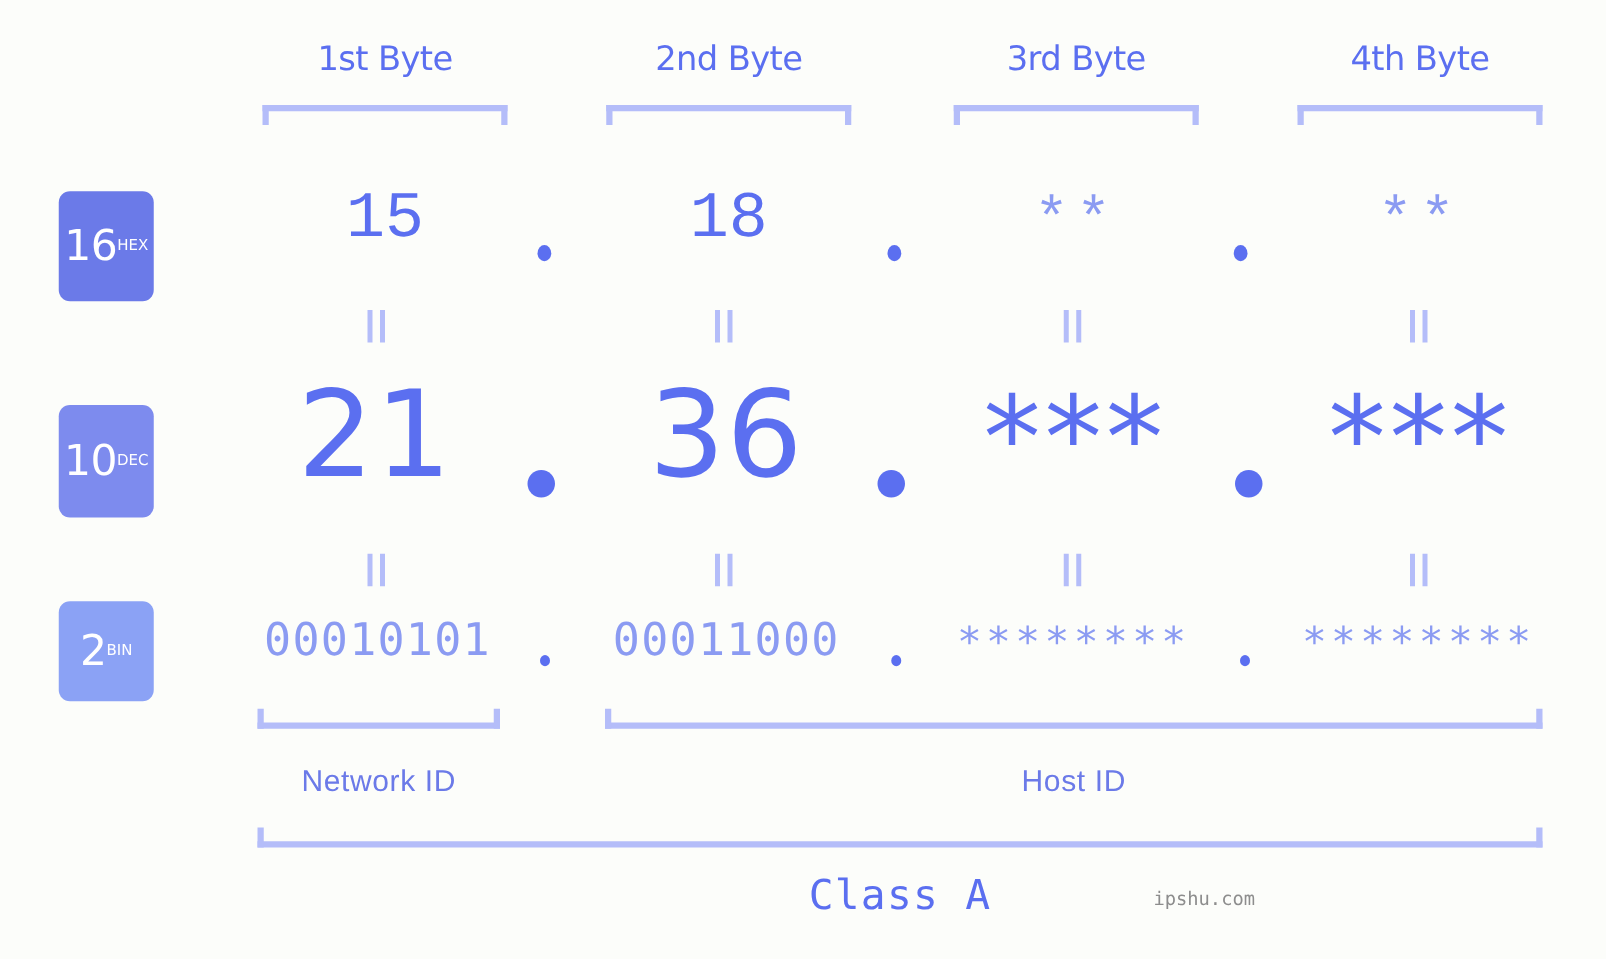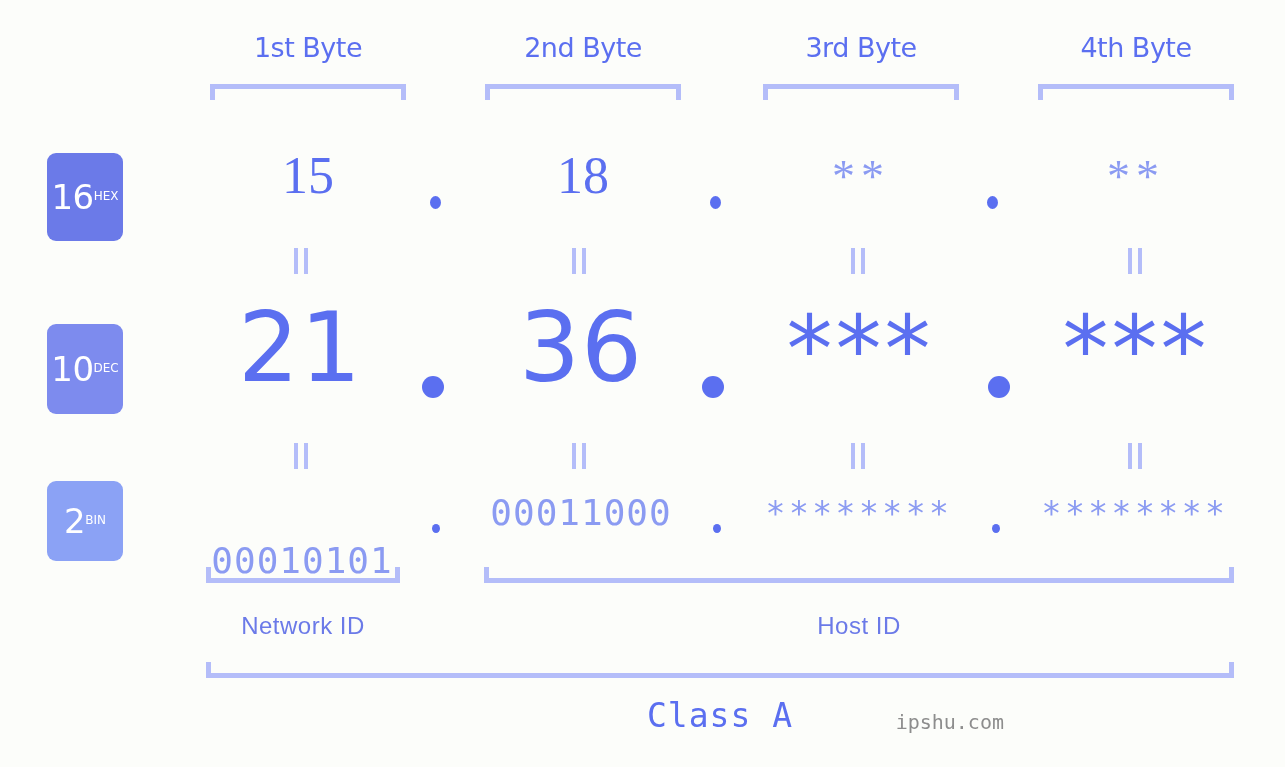--- a/index.html
+++ b/index.html
@@ -90,21 +90,21 @@
   .cell {
     position: absolute;
     text-align: center;
     white-space: nowrap;
     color: #5b6ff0;
   }
 
   
   .row-hex .cell {
     top: 150px;
-    font-family: Liberation Serif, serif;
+    font-family: Liberation Mono, monospace;
     font-size: 52px;
     font-weight: 400;
     line-height: 1;
     letter-spacing: 0px;
   }
   .row-hex .cell.stars {
     color: #8b9bf2;
     font-size: 46px;
     letter-spacing: 6px;
     top: 154px;
@@ -194,21 +194,21 @@
     letter-spacing: 1px;
     white-space: nowrap;
   }
 
   
   .watermark {
     position: absolute;
     right: 12px;
     top: 710px;
     font-family: "DejaVu Sans Mono", monospace;
-    font-size: 20px;
+    font-size: 15px;
     color: #8d8d8d;
     letter-spacing: 0px;
     white-space: nowrap;
   }
 </style>
 </head>
 <body>
 
 <div class="stage">
 
@@ -283,21 +283,21 @@
   <div class="eqbars eq-lower" style="left:851px;">
     <span></span>
       <span></span>
   </div>
   <div class="eqbars eq-lower" style="left:1128px;">
     <span></span>
       <span></span>
   </div>
 
   <div class="row-bin">
-    <div class="cell" style="left:202px; width:200px;margin-top:48px;">00010101</div>
+    <div class="cell" style="left:202px; width:200px;">00010101</div>
     <div class="cell" style="left:481px; width:200px;">00011000</div>
     <div class="cell stars" style="left:759px; width:200px;">********</div>
     <div class="cell stars" style="left:1035px; width:200px;">********</div>
     <div class="dot dot-bin" style="left:432px;"></div>
     <div class="dot dot-bin" style="left:713px;"></div>
     <div class="dot dot-bin" style="left:992px;"></div>
   </div>
 
   <div class="bracket-bottom" style="left:206px; top:567px; width:194px;"></div>
   <div class="bracket-bottom" style="left:484px; top:567px; width:750px;"></div>

